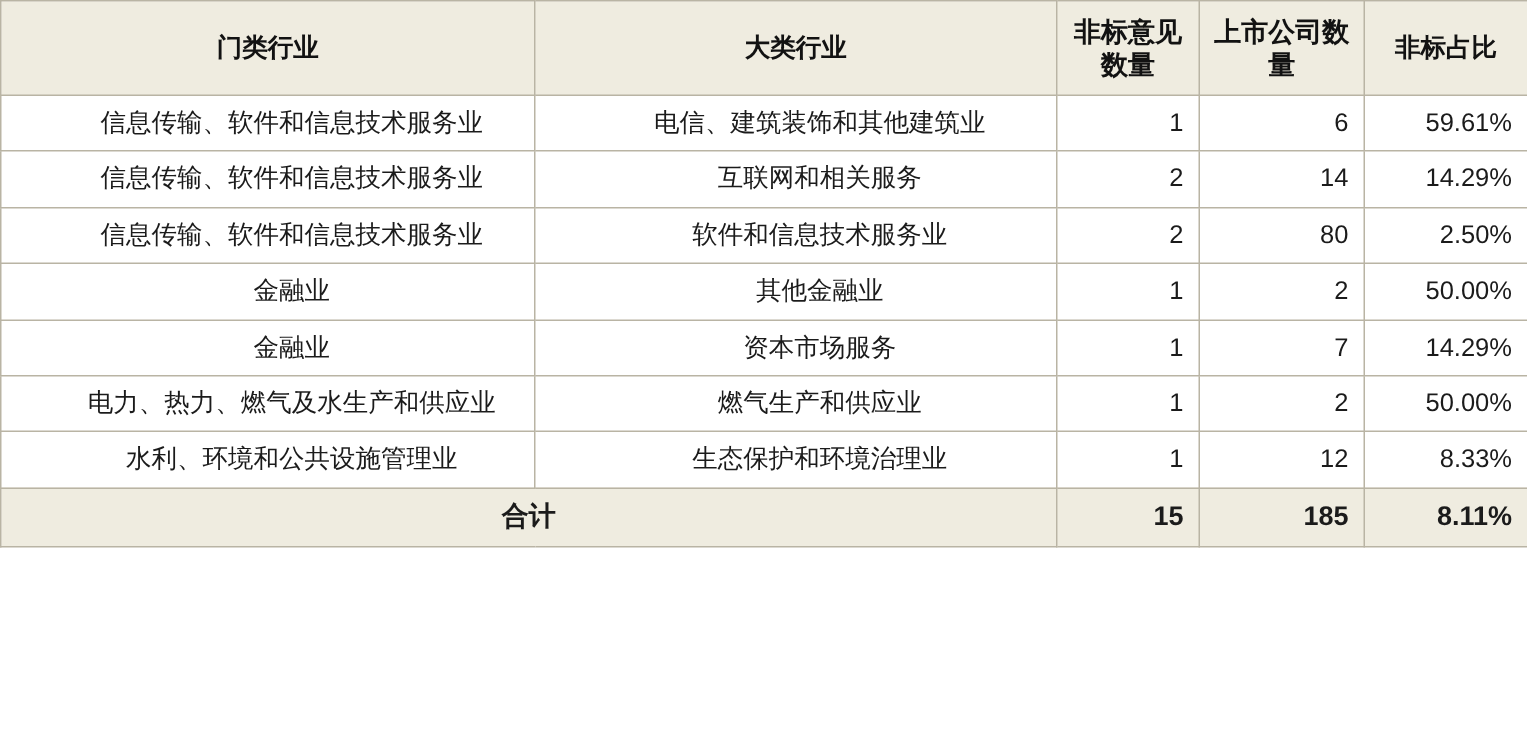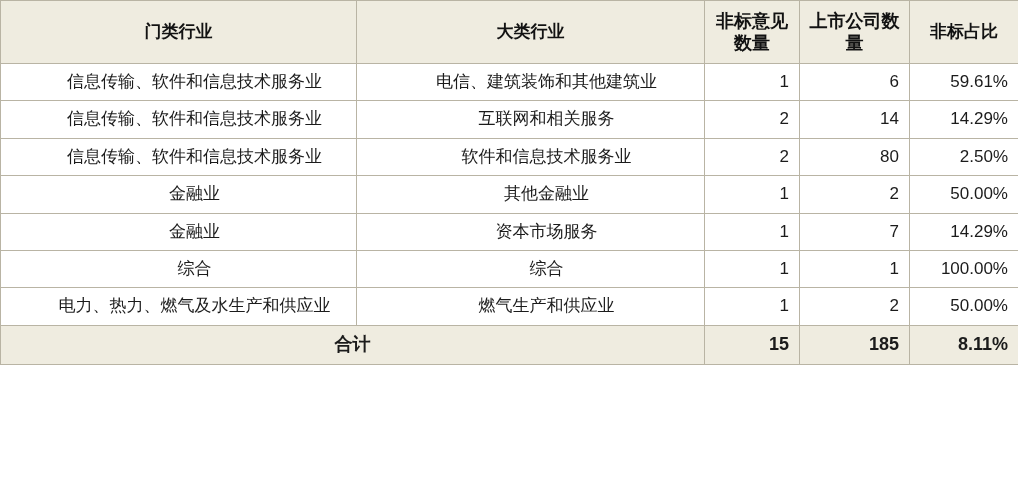--- a/index.html
+++ b/index.html
@@ -127,32 +127,32 @@
         <td class="num">50.00%</td>
       </tr>
       <tr>
         <td class="text">金融业</td>
         <td class="text">资本市场服务</td>
         <td class="num">1</td>
         <td class="num">7</td>
         <td class="num">14.29%</td>
       </tr>
       <tr>
-        <td class="text">综合</td>
-        <td class="text">综合</td>
-        <td class="num">1</td>
-        <td class="num">1</td>
-        <td class="num">100.00%</td>
-      </tr>
-      <tr>
         <td class="text">电力、热力、燃气及水生产和供应业</td>
         <td class="text">燃气生产和供应业</td>
         <td class="num">1</td>
         <td class="num">2</td>
         <td class="num">50.00%</td>
+      </tr>
+      <tr>
+        <td class="text">水利、环境和公共设施管理业</td>
+        <td class="text">生态保护和环境治理业</td>
+        <td class="num">1</td>
+        <td class="num">12</td>
+        <td class="num">8.33%</td>
       </tr>
       <tr class="total-row">
         <td colspan="2">合计</td>
         <td class="num">15</td>
         <td class="num">185</td>
         <td class="num">8.11%</td>
       </tr>
     </tbody>
   </table>
 </div>

